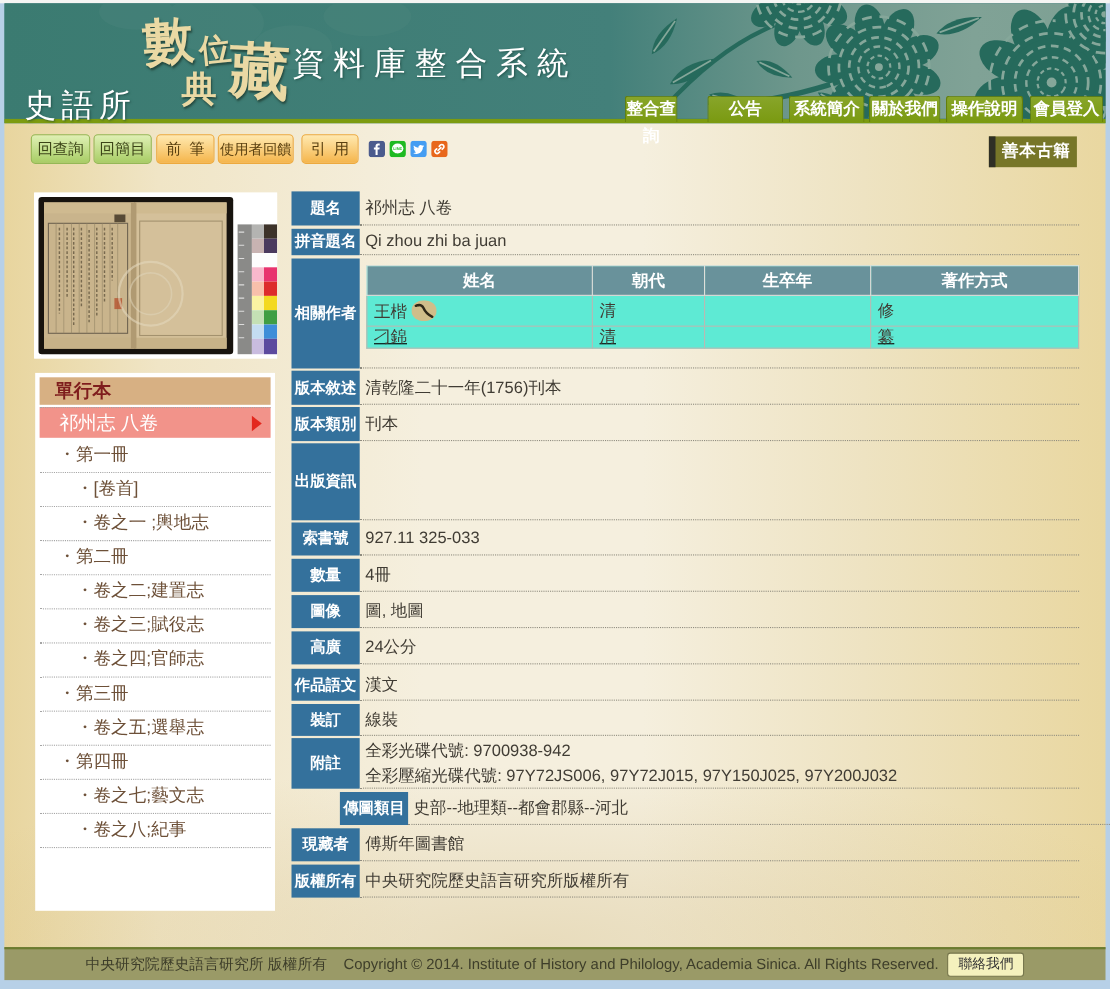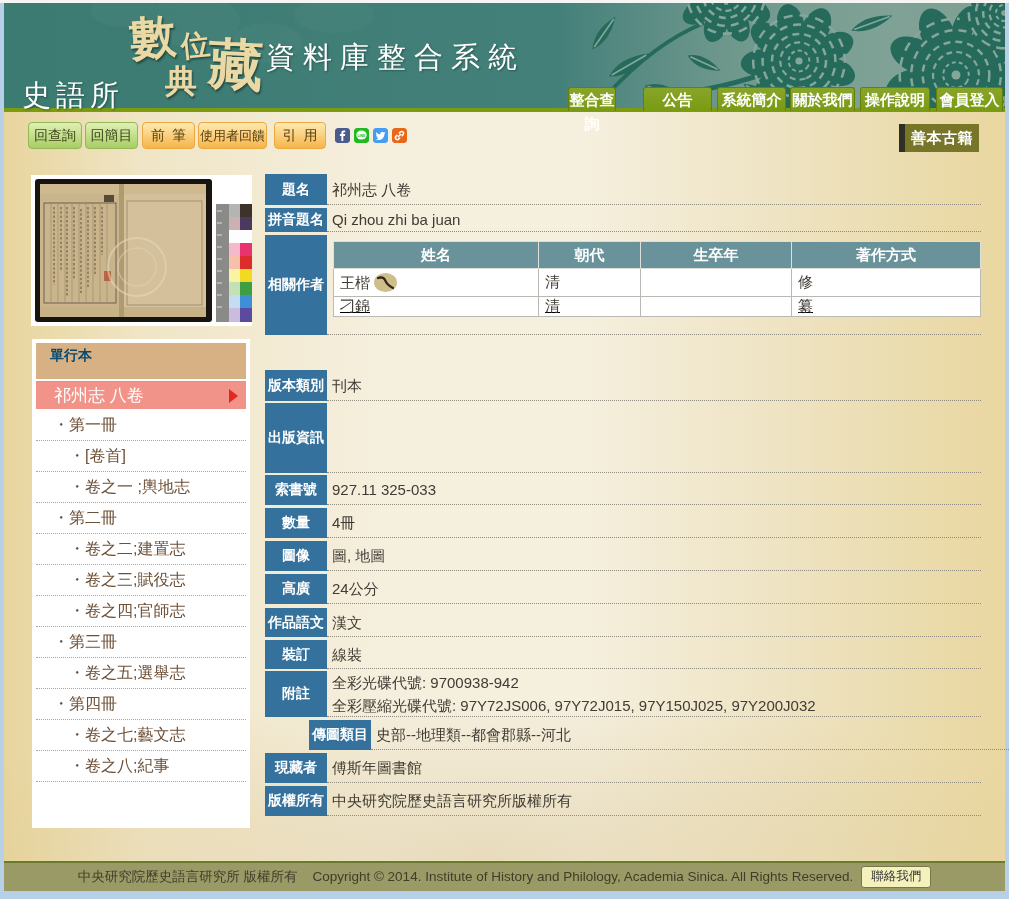--- a/index.html
+++ b/index.html
@@ -15,31 +15,31 @@
 .tab{position:absolute;bottom:-3px;height:24px;line-height:24px;text-align:center;color:#fff;font-size:15px;font-weight:bold;background:linear-gradient(#88a52a,#7a9a11);border:1px solid #647f0a;border-bottom:none;border-radius:3px 3px 0 0;box-sizing:border-box;}
 
 .tbtn{position:absolute;box-sizing:border-box;height:27px;line-height:25px;text-align:center;font-size:14px;border-radius:4px;}
 .green{background:linear-gradient(#dff0b4,#a8cd65);border:1px solid #94b855;color:#3c4418;}
 .orange{background:linear-gradient(#ffe9b0,#f5b54b);border:1px solid #eda93d;color:#5a4010;}
 .sicon{position:absolute;width:15px;height:15px;border-radius:3px;top:128px;}
 #dbbadge{position:absolute;left:899px;top:124px;width:80px;height:28px;background:#777628;border-left:6px solid #2f2f25;box-sizing:border-box;color:#fff;font-weight:bold;font-size:15px;text-align:center;line-height:28px;letter-spacing:0.5px;}
 
 #thumbbox{position:absolute;left:31px;top:175px;width:221px;height:151px;background:#fff;}
 #menubox{position:absolute;left:32px;top:339px;width:218px;height:489px;background:#fff;box-sizing:border-box;padding:4px;}
-.mhead{height:36px;line-height:25px;background:#d7b083;color:#0c4a6e;font-size:14px;font-weight:bold;}
+.mhead{height:25px;line-height:25px;background:#d7b083;color:#7f1d1d;font-size:17px;font-weight:bold;}
 #selrow{height:27px;line-height:27px;background:#f2938a;color:#fff;font-size:17px;padding-left:18px;position:relative;margin:0 0 1px 0;border-top:1px dotted #a5a5a5;margin-top:2px;}
 #selrow .arr{position:absolute;right:8px;top:7px;width:0;height:0;border-left:9px solid #e3281e;border-top:7px solid transparent;border-bottom:7px solid transparent;}
 .mi{height:30px;line-height:30px;border-bottom:1px dotted #a5a5a5;color:#6d5038;font-size:16px;}
 .mi.l1{padding-left:17px;}
 .mi.l2{padding-left:33px;}
 
 .row{position:absolute;left:265px;width:716px;display:flex;}
 .lbl{width:62px;background:#34719c;color:#fff;font-weight:bold;font-size:14px;display:flex;align-items:center;justify-content:center;flex:none;}
 .val{flex:1;border-bottom:1px dotted #8f8c7f;font-size:15px;color:#403c34;padding-left:5px;box-sizing:border-box;}
-table.nt{position:absolute;border-collapse:collapse;font-size:15px;background:#ffffff;border:1px solid #b0b0aa;}
+table.nt{position:absolute;border-collapse:collapse;font-size:15px;background:#5eead4;border:1px solid #b0b0aa;}
 table.nt th{background:#69929b;color:#fff;font-weight:bold;border:1px solid #dfdfda;font-size:15px;}
 table.nt td{border:1px solid #b9b9b3;color:#403c34;padding:0 0 0 6px;white-space:nowrap;}
 table.nt th{padding:0;}
 
 #footer{position:absolute;left:4px;top:861px;width:1001px;height:28px;background:#9a9a67;border-top:2px solid #6b7b2e;display:flex;align-items:center;justify-content:center;font-size:13.5px;color:#3e3e2a;}
 #contactbtn{margin-left:8px;background:#f4f1bd;border:1px solid #77774d;border-radius:3px;font-size:12.5px;color:#333;padding:1px 9px 2px;}
 </style>
 </head>
 <body>
 <div id="stage">
@@ -300,20 +300,24 @@
       <div class="val" style="line-height:31px;">祁州志 八卷</div>
     </div>
   <div class="row" style="top:208px;height:24px;">
       <div class="lbl">拼音題名</div>
       <div class="val" style="line-height:24px;">Qi zhou zhi ba juan</div>
     </div>
   <div class="row" style="top:235px;height:100px;">
       <div class="lbl">相關作者</div>
       <div class="val"></div>
     </div>
+  <div class="row" style="top:337px;height:31px;">
+      <div class="lbl">版本敘述</div>
+      <div class="val" style="line-height:31px;">清乾隆二十一年(1756)刊本</div>
+    </div>
   <div class="row" style="top:370px;height:31px;">
       <div class="lbl">版本類別</div>
       <div class="val" style="line-height:31px;">刊本</div>
     </div>
   <div class="row" style="top:403px;height:70px;">
       <div class="lbl">出版資訊</div>
       <div class="val"></div>
     </div>
   <div class="row" style="top:475px;height:30px;">
       <div class="lbl">索書號</div>

